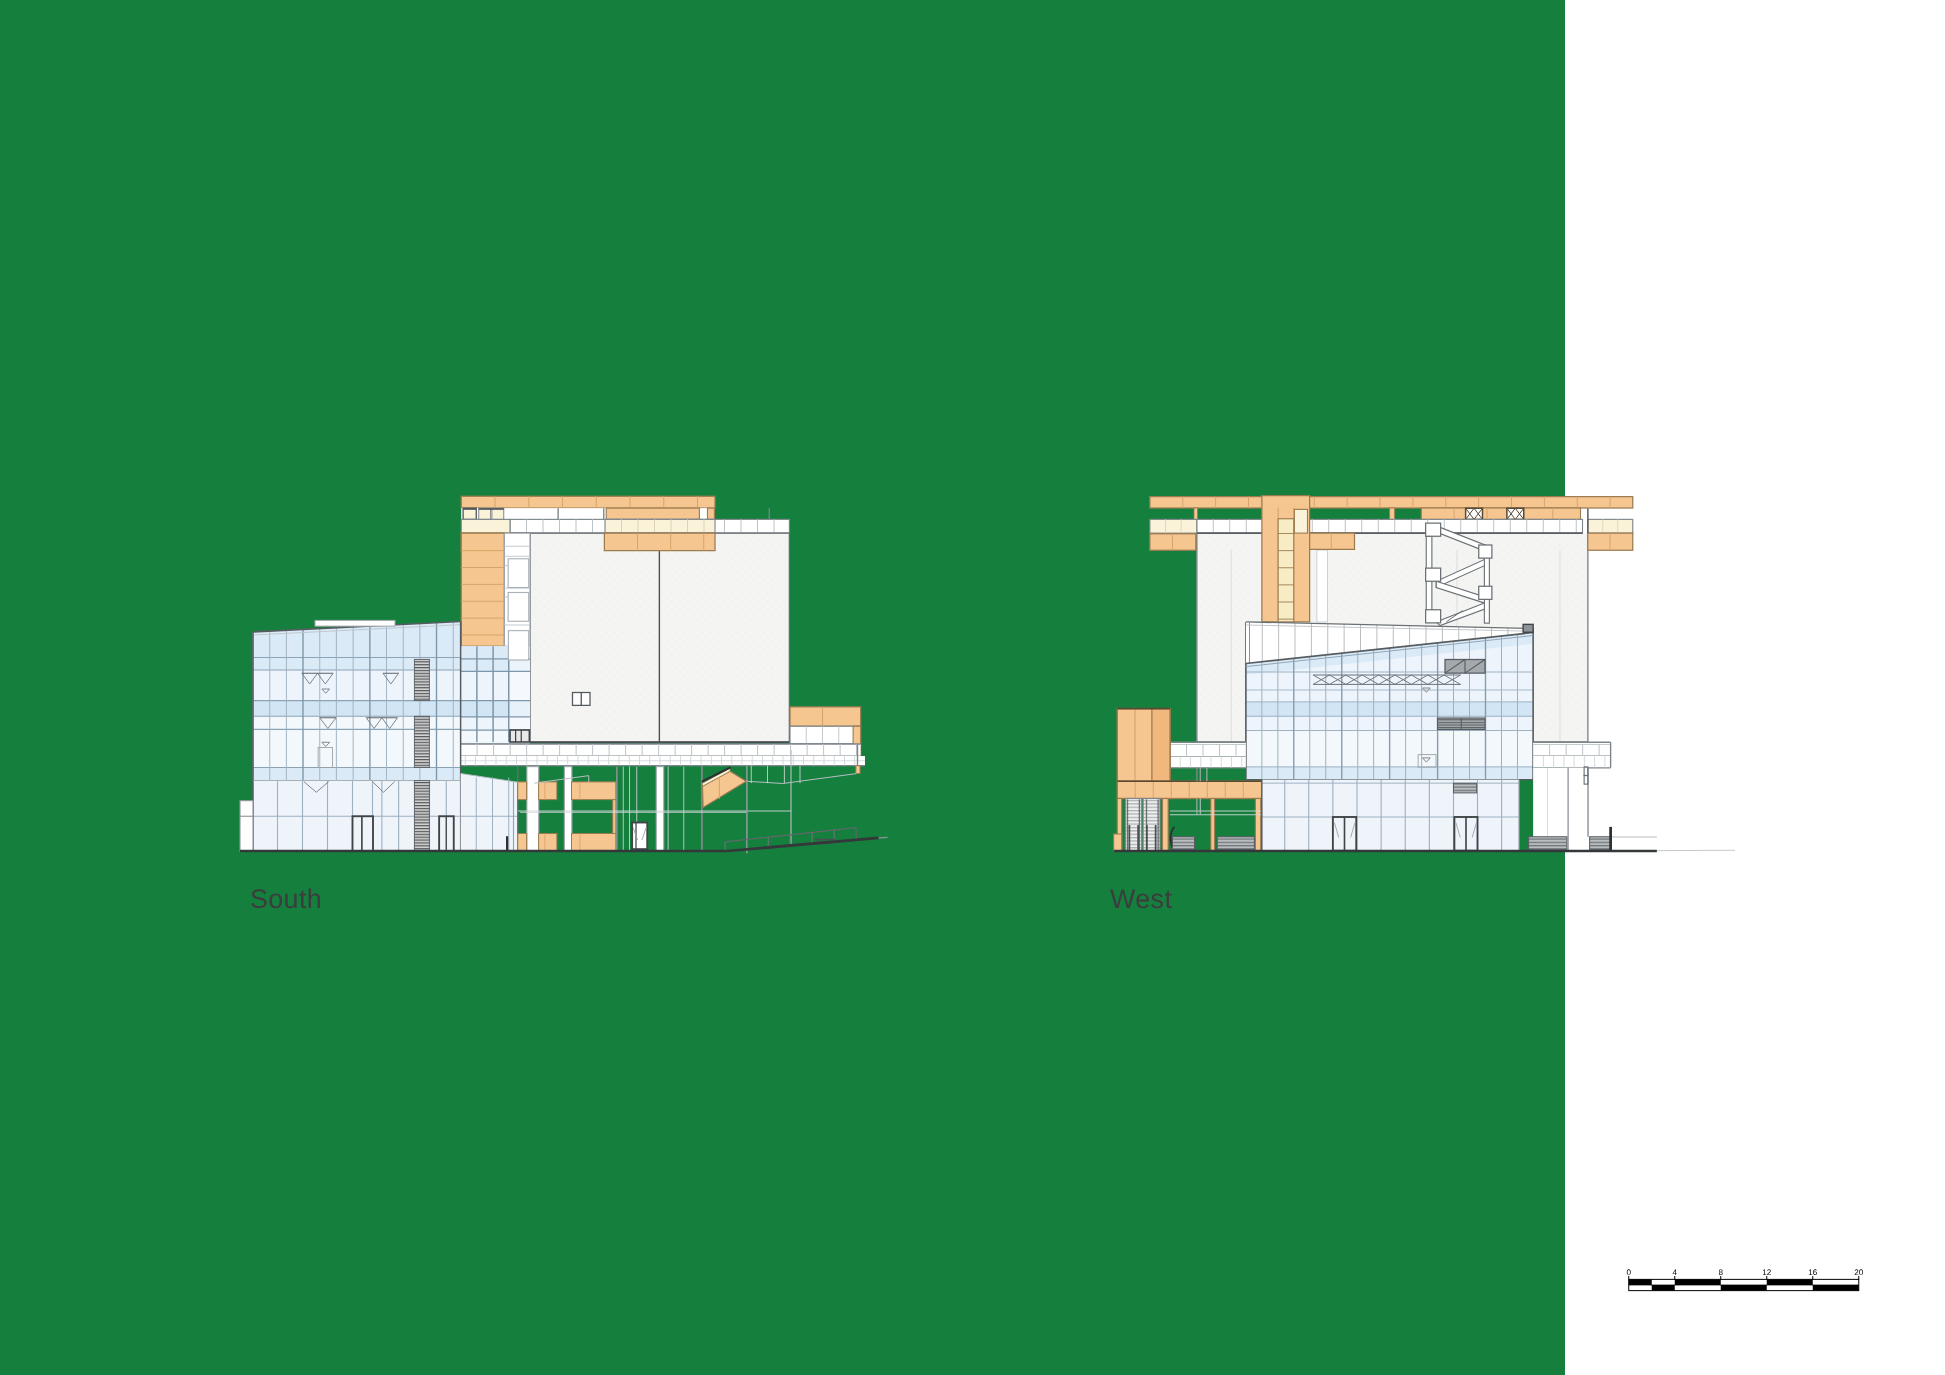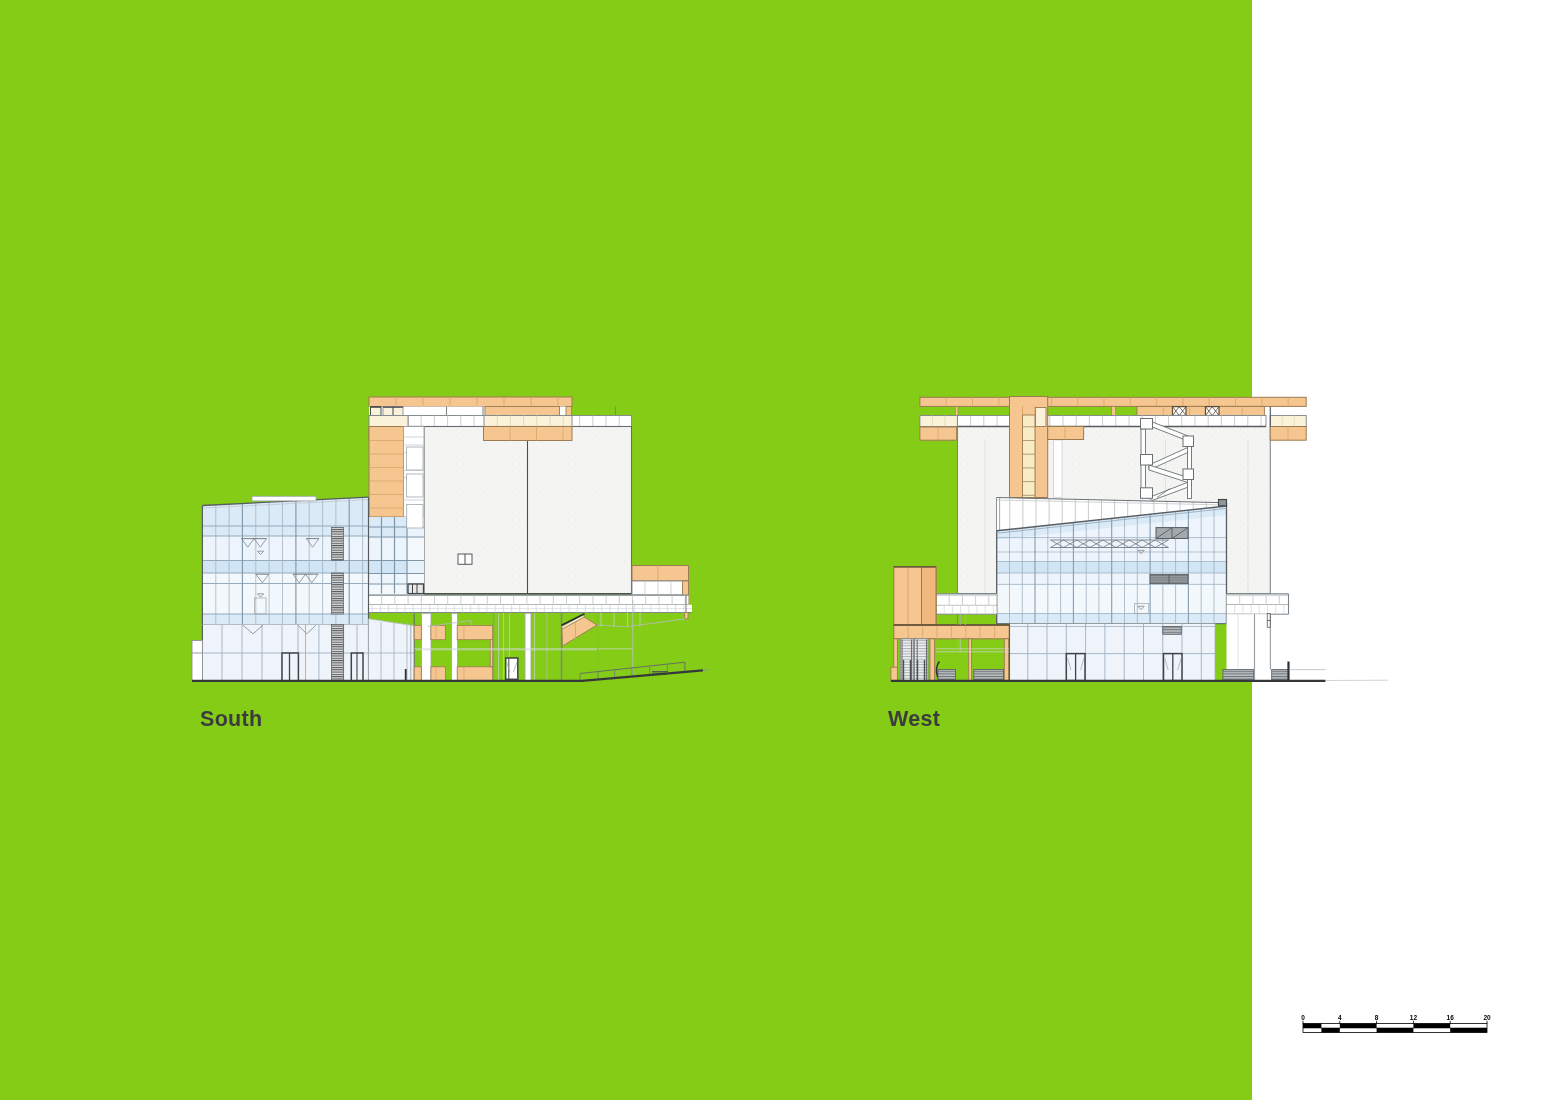--- a/index.html
+++ b/index.html
@@ -1,14 +1,14 @@
 <!DOCTYPE html>
 <html><head><meta charset="utf-8"><style>
 html,body{margin:0;padding:0;background:#ffffff;}
-.sheet{position:relative;width:1252px;height:1100px;background:#84cc16;font-family:"Liberation Sans",sans-serif;font-weight:bold;}
+.sheet{position:relative;width:1252px;height:1100px;background:#15803d;font-family:"Liberation Sans",sans-serif;}
 </style></head><body>
 <div class="sheet">
 <svg width="1556" height="1100" viewBox="0 0 1556 1100">
 <defs>
 <pattern id="speck" width="7" height="7" patternUnits="userSpaceOnUse">
           <rect width="7" height="7" fill="#f4f4f2"></rect>
           <circle cx="1.7" cy="2.1" r="0.55" fill="#e9e9e7"></circle>
           <circle cx="4.9" cy="5.4" r="0.5" fill="#ececea"></circle>
         </pattern>
 <pattern id="louv" width="8" height="2.3" patternUnits="userSpaceOnUse">

